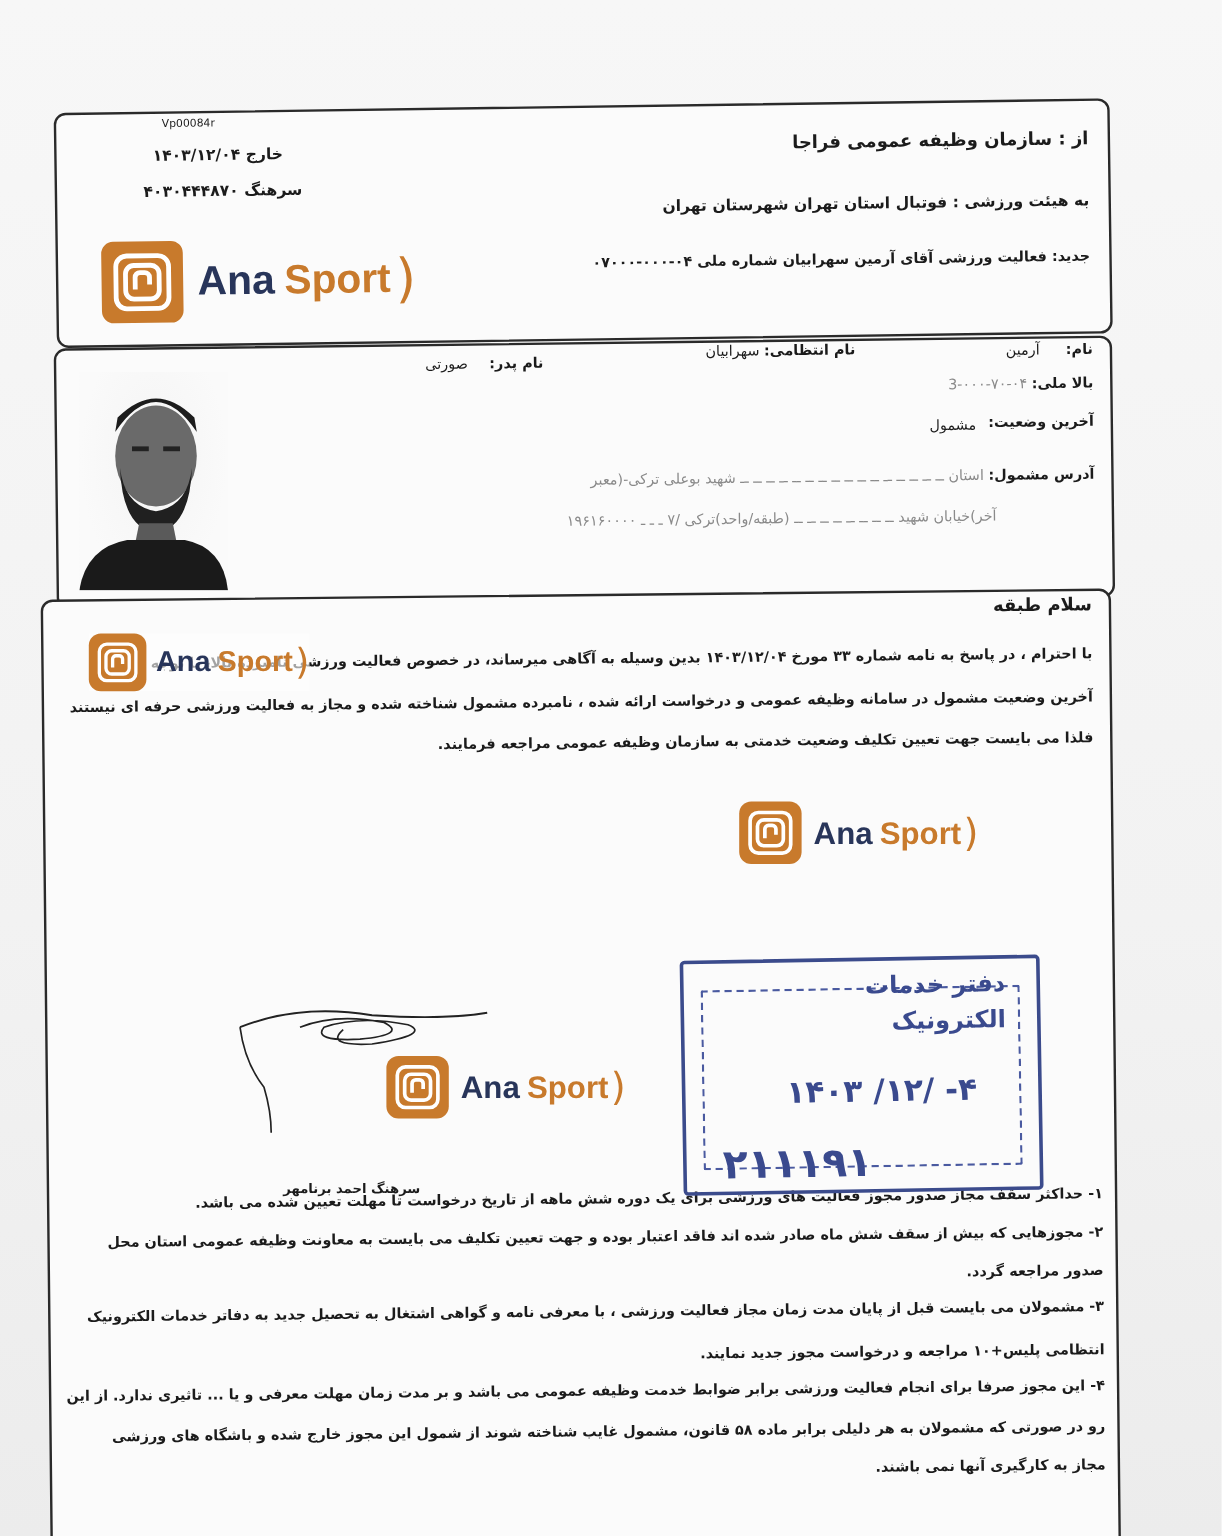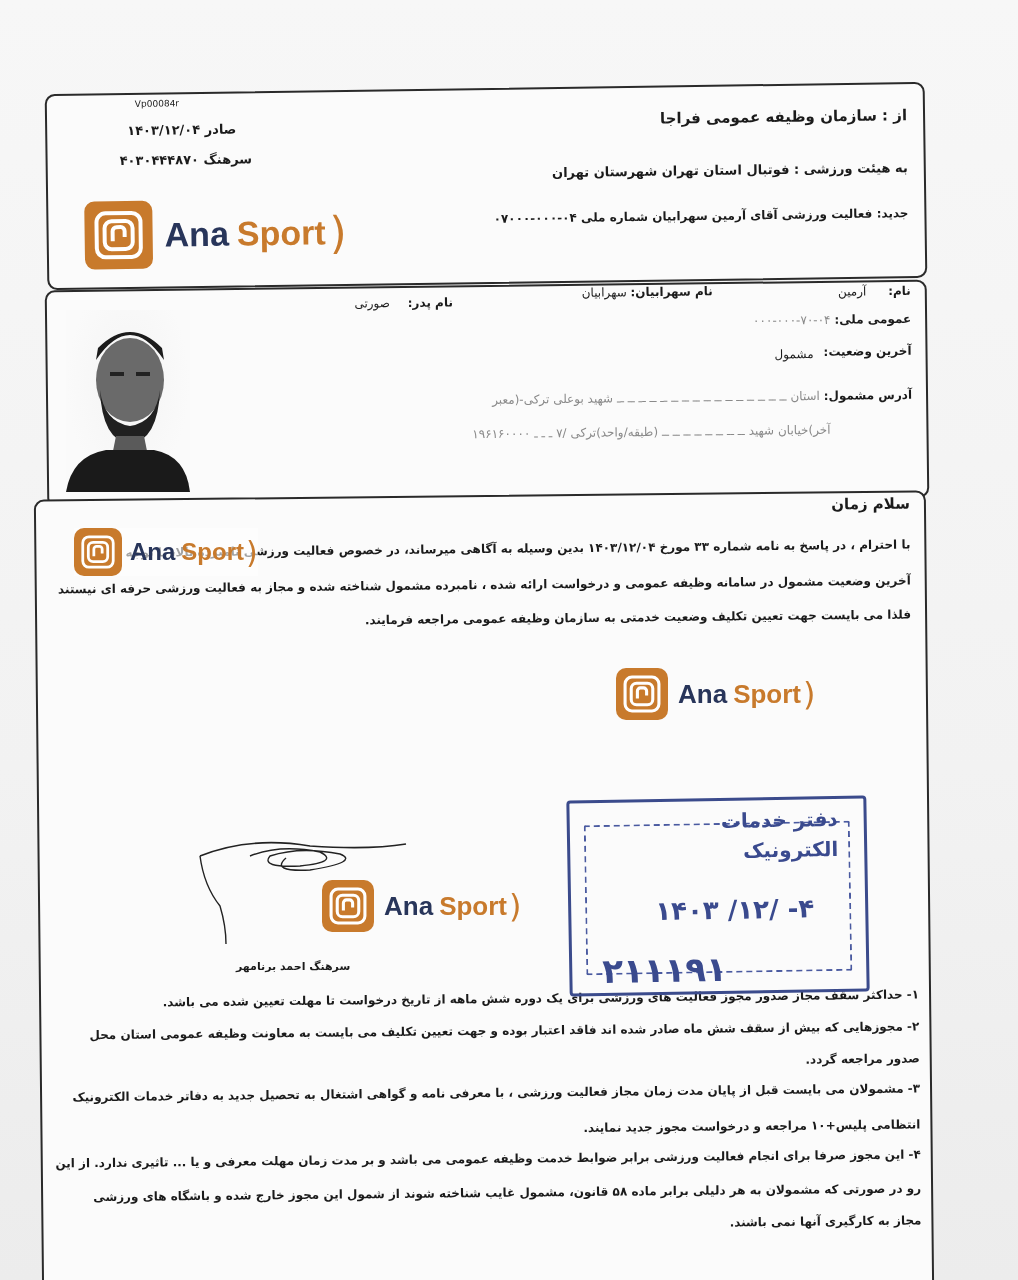--- a/index.html
+++ b/index.html
@@ -78,21 +78,21 @@
   <div class="abs b f13" style="right:16px; top:76px;">
     <span>به هیئت ورزشی :</span>
     <span>فوتبال استان تهران شهرستان تهران</span>
   </div>
   <div class="abs b f12" style="right:16px; top:122px;">
     <span>جدید:</span>
     <span>فعالیت ورزشی آقای  آرمین سهرابیان شماره ملی ۰۴-۰۰۰-۰۷۰۰۰</span>
   </div>
 
   <div class="abs b f13" style="left:80px; top:28px;">
-    <span>صادر</span>
+    <span>خارج</span>
     <span>۱۴۰۳/۱۲/۰۴</span>
   </div>
   <div class="abs b f13" style="left:72px; top:58px;">
     <span>سرهنگ</span>
     <span>۴۰۳۰۴۴۴۸۷۰</span>
   </div>
 
   <div class="logo" style="left:36px; top:106px;">
     <div class="mark" style="width:68px; height:68px;">
       <svg width="52" height="52" viewBox="0 0 52 52">
@@ -106,30 +106,30 @@
     <span class="bracket" style="font-size:44px; margin-left:4px;">)</span>
   </div>
 </div>
 
 <div class="panel p2">
   <div class="abs f12" style="right:14px; top:2px;text-align:right;">
     <span class="b">نام:</span>
     <span style="margin-right:18px;">آرمین</span>
   </div>
   <div class="abs f12" style="right:212px; top:0px;">
-    <span class="b">نام سهرابیان:</span>
+    <span class="b">نام انتظامی:</span>
     <span>سهرابیان</span>
   </div>
   <div class="abs f12" style="right:472px; top:8px;">
     <span class="b">نام پدر:</span>
     <span style="margin-right:14px;">صورتی</span>
   </div>
   <div class="abs f12" style="right:14px; top:30px;">
-    <span class="b">عمومی ملی:</span>
-    <span class="redact">۰۴-۷۰-۰۰۰-۰۰۰</span>
+    <span class="b">بالا ملی:</span>
+    <span class="redact">۰۴-۷۰-۰۰۰-3</span>
   </div>
   <div class="abs f12" style="right:14px; top:62px;">
     <span class="b">آخرین وضعیت:</span>
   </div>
   <div class="abs f12" style="right:112px; top:64px;">مشمول</div>
   <div class="abs f12" style="right:14px; top:106px;">
     <span class="b">آدرس مشمول:</span>
     <span class="redact">استان ــ ــ ــ ــ ــ ــ ــ ــ ــ ــ ــ ــ ــ ــ ــ ــ شهید بوعلی ترکی-(معبر</span>
   </div>
   <div class="abs f12" style="right:96px; top:140px;">
@@ -143,21 +143,21 @@
     <path d="M30 50 Q64 0 98 50 L96 38 Q64 6 32 38 Z" fill="#1c1c1c"></path>
     <path d="M34 80 Q36 130 64 134 Q92 130 94 80 Q90 112 64 116 Q38 112 34 80 Z" fill="#202020"></path>
     <rect x="44" y="62" width="14" height="4" fill="#222"></rect>
     <rect x="70" y="62" width="14" height="4" fill="#222"></rect>
     <path d="M50 126 L78 126 L82 146 L46 146 Z" fill="#5a5a5a"></path>
     <path d="M0 182 Q6 146 40 140 L88 140 Q120 146 124 182 Z" fill="#1a1a1a"></path>
   </svg>
 </div>
 
 <div class="panel p3">
-  <div class="abs b f15" style="right:14px; top:2px;">سلام زمان</div>
+  <div class="abs b f15" style="right:14px; top:2px;">سلام طبقه</div>
 
   <div class="abs para b f12" style="right:14px; top:44px;">با احترام ، در پاسخ به نامه شماره ۳۳ مورخ ۱۴۰۳/۱۲/۰۴ بدین وسیله به آگاهی میرساند، در خصوص فعالیت ورزشی نامبرده بالا، با توجه به</div>
   <div class="abs para b f12" style="right:14px; top:80px;">آخرین وضعیت مشمول در سامانه وظیفه عمومی و درخواست ارائه شده ، نامبرده مشمول شناخته شده و مجاز به فعالیت ورزشی حرفه ای نیستند</div>
   <div class="abs para b f12" style="right:14px; top:114px;">فلذا می بایست جهت تعیین تکلیف وضعیت خدمتی به سازمان وظیفه عمومی مراجعه فرمایند.</div>
 
   <div class="abs para b f12" style="right:10px; top:494px;">۱- حداکثر سقف مجاز صدور مجوز فعالیت های ورزشی برای یک دوره شش ماهه از تاریخ درخواست تا مهلت تعیین شده می باشد.</div>
   <div class="abs para b f12" style="right:10px; top:526px;">۲- مجوزهایی که بیش از سقف شش ماه صادر شده اند فاقد اعتبار بوده و جهت تعیین تکلیف می بایست به معاونت وظیفه عمومی استان محل</div>
   <div class="abs para b f12" style="right:10px; top:558px;">صدور مراجعه گردد.</div>
   <div class="abs para b f12" style="right:10px; top:588px;">۳- مشمولان می بایست قبل از پایان مدت زمان مجاز فعالیت ورزشی ، با معرفی نامه و گواهی اشتغال به تحصیل جدید به دفاتر خدمات الکترونیک</div>
   <div class="abs para b f12" style="right:10px; top:624px;">انتظامی پلیس+۱۰ مراجعه و درخواست مجوز جدید نمایند.</div>
@@ -203,21 +203,21 @@
   <span class="word ana" style="font-size:26px; margin-left:10px;">Ana</span>
   <span class="word sport" style="font-size:26px; margin-left:6px;">Sport</span>
   <span class="bracket" style="font-size:32px; margin-left:2px;">)</span>
 </div>
 
 <svg class="abs" style="left:190px; top:826px;" width="230" height="120" viewBox="0 0 230 120">
   <path d="M10 30 Q60 10 120 20 Q180 24 216 18" stroke="#222" stroke-width="1.6" fill="none"></path>
   <path d="M60 30 Q90 18 130 26 Q150 36 110 40 Q70 42 80 30 Q110 20 150 28 Q170 36 120 44 Q80 46 96 32" stroke="#222" stroke-width="1.4" fill="none"></path>
   <path d="M10 30 Q14 60 30 80 Q36 100 36 118" stroke="#222" stroke-width="1.4" fill="none"></path>
 </svg>
-<div class="abs b f11" style="left:236px; top:960px; direction:rtl;">سرهنگ احمد  برنامهر</div>
+<div class="abs b f11" style="left:236px; top:984px; direction:rtl;">سرهنگ احمد  برنامهر</div>
 
 <div class="stamp">
   <div class="inner"></div>
   <div class="abs b" style="right:26px; top:8px; font-size:20px; direction:rtl;">دفتر خدمات</div>
   <div class="abs b" style="right:26px; top:38px; font-size:20px; direction:rtl;">الکترونیک</div>
   <div class="abs b" style="left:84px; top:94px; font-size:26px; direction:ltr;">۱۴۰۳ /۱۲/ -۴</div>
   <div class="abs b" style="left:30px; top:148px; font-size:34px; direction:ltr; letter-spacing:2px;">۲۱۱۱۹۱</div>
 </div>
 
 </body></html>

